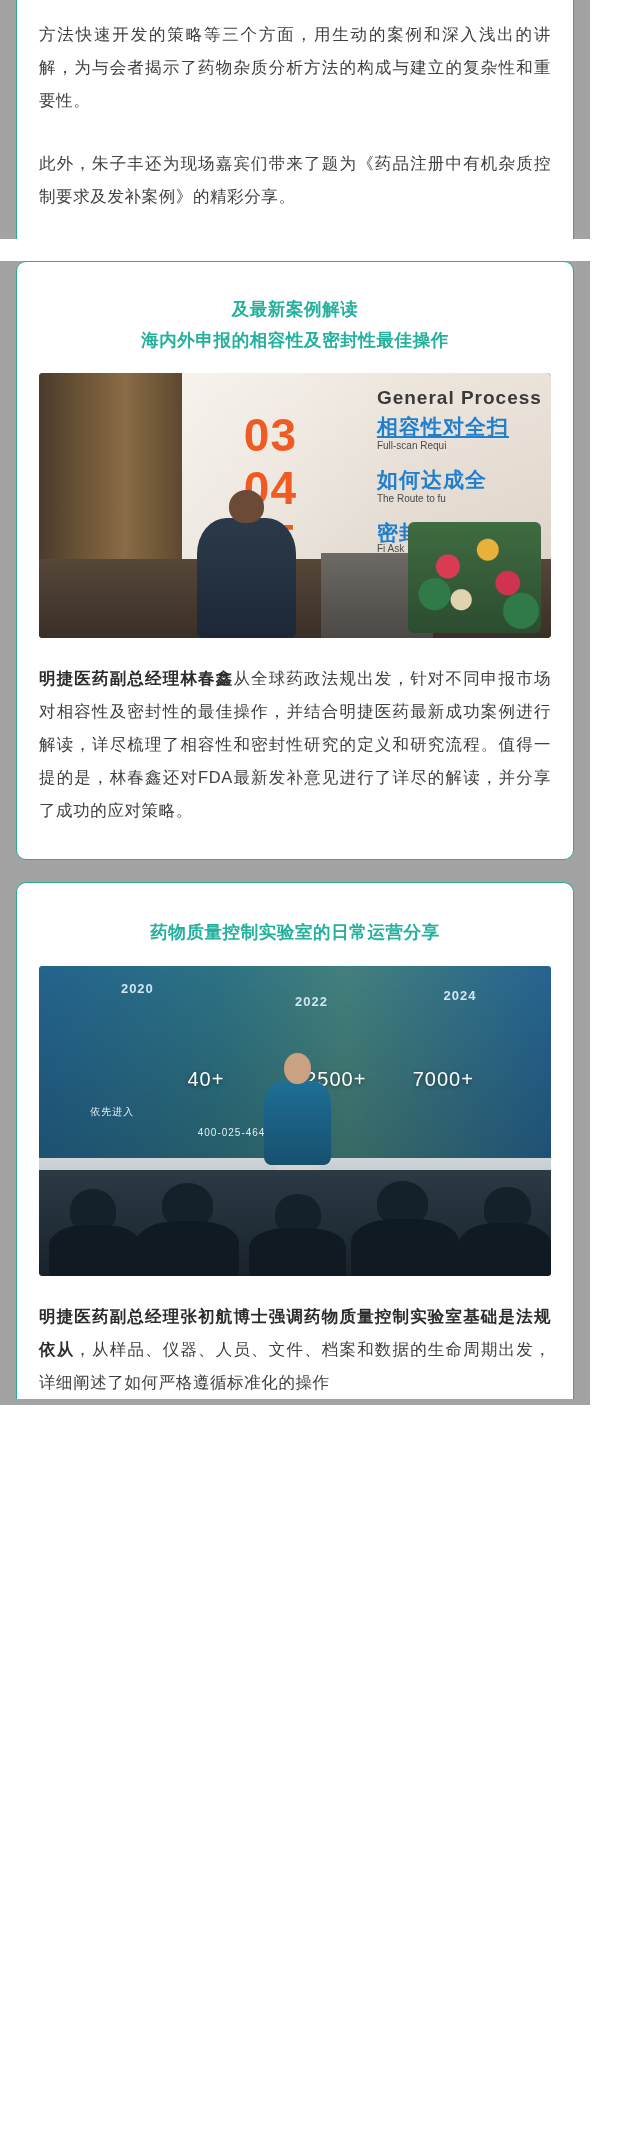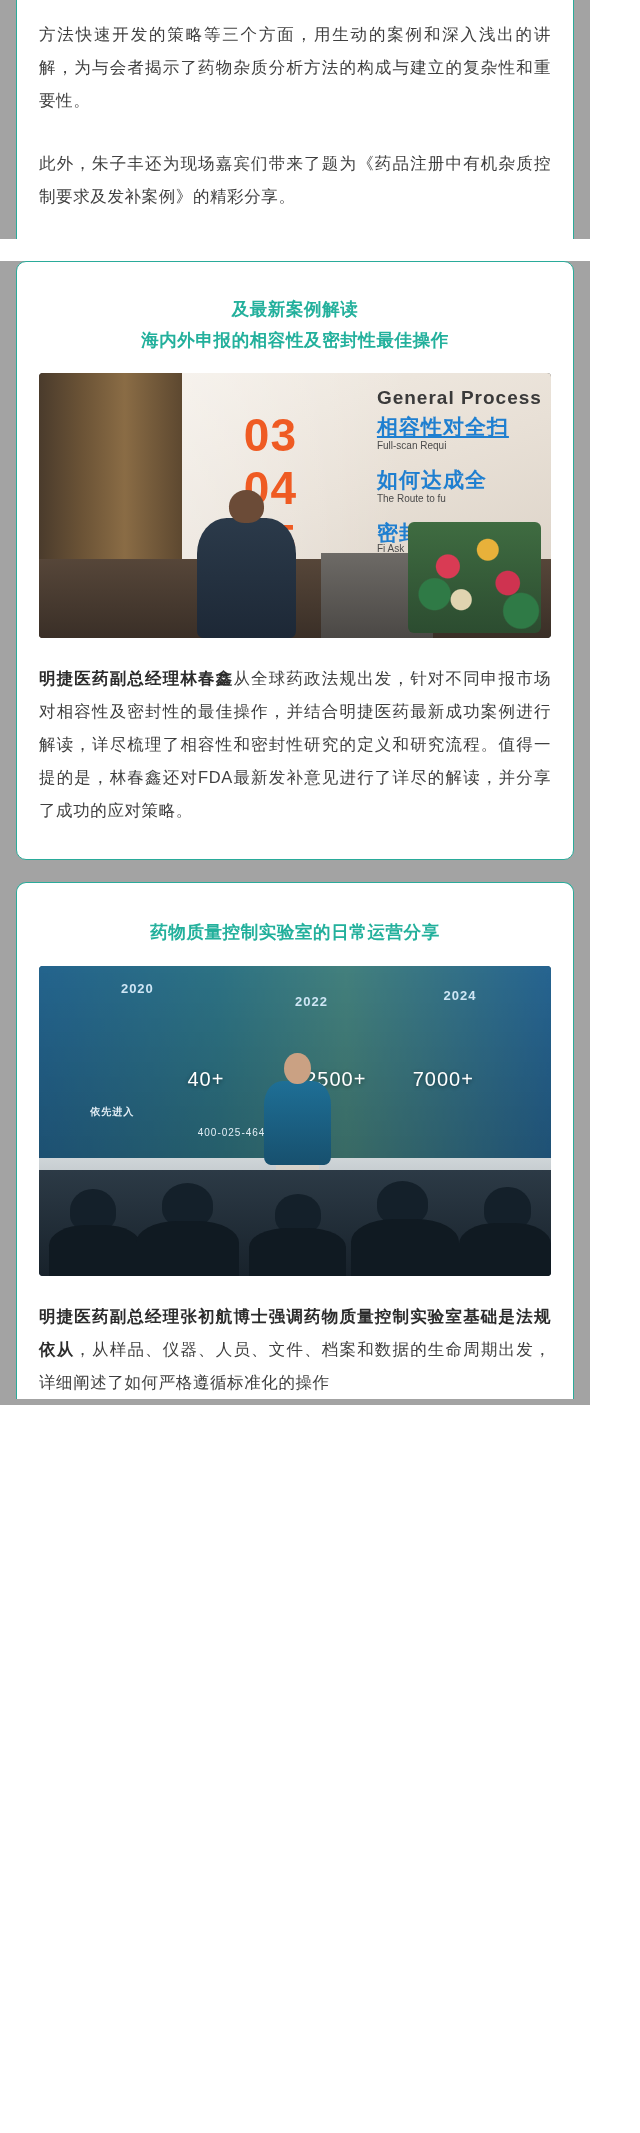--- a/index.html
+++ b/index.html
@@ -320,21 +320,21 @@
       <div class="p2-screen"></div>
 
       <div class="p2-year" style="left:16%; top:5%;">2020</div>
       <div class="p2-year" style="left:50%; top:9%;">2022</div>
       <div class="p2-year" style="left:79%; top:7%;">2024</div>
 
       <div class="p2-big" style="left:29%; top:33%;">40+</div>
       <div class="p2-big" style="left:52%; top:33%;">2500+</div>
       <div class="p2-big" style="left:73%; top:33%;">7000+</div>
 
-      <div class="p2-small" style="left:10%; top:45%;font-weight:bold;">依先进入</div>
+      <div class="p2-small" style="left:10%; top:45%;">依先进入</div>
       <div class="p2-small" style="left:31%; top:52%;">400-025-4640</div>
 
       <div class="p2-stage"></div>
 
       <div class="p2-speaker">
         <div class="p2-sp-legs"></div>
         <div class="p2-sp-body"></div>
         <div class="p2-sp-head"></div>
       </div>
 

